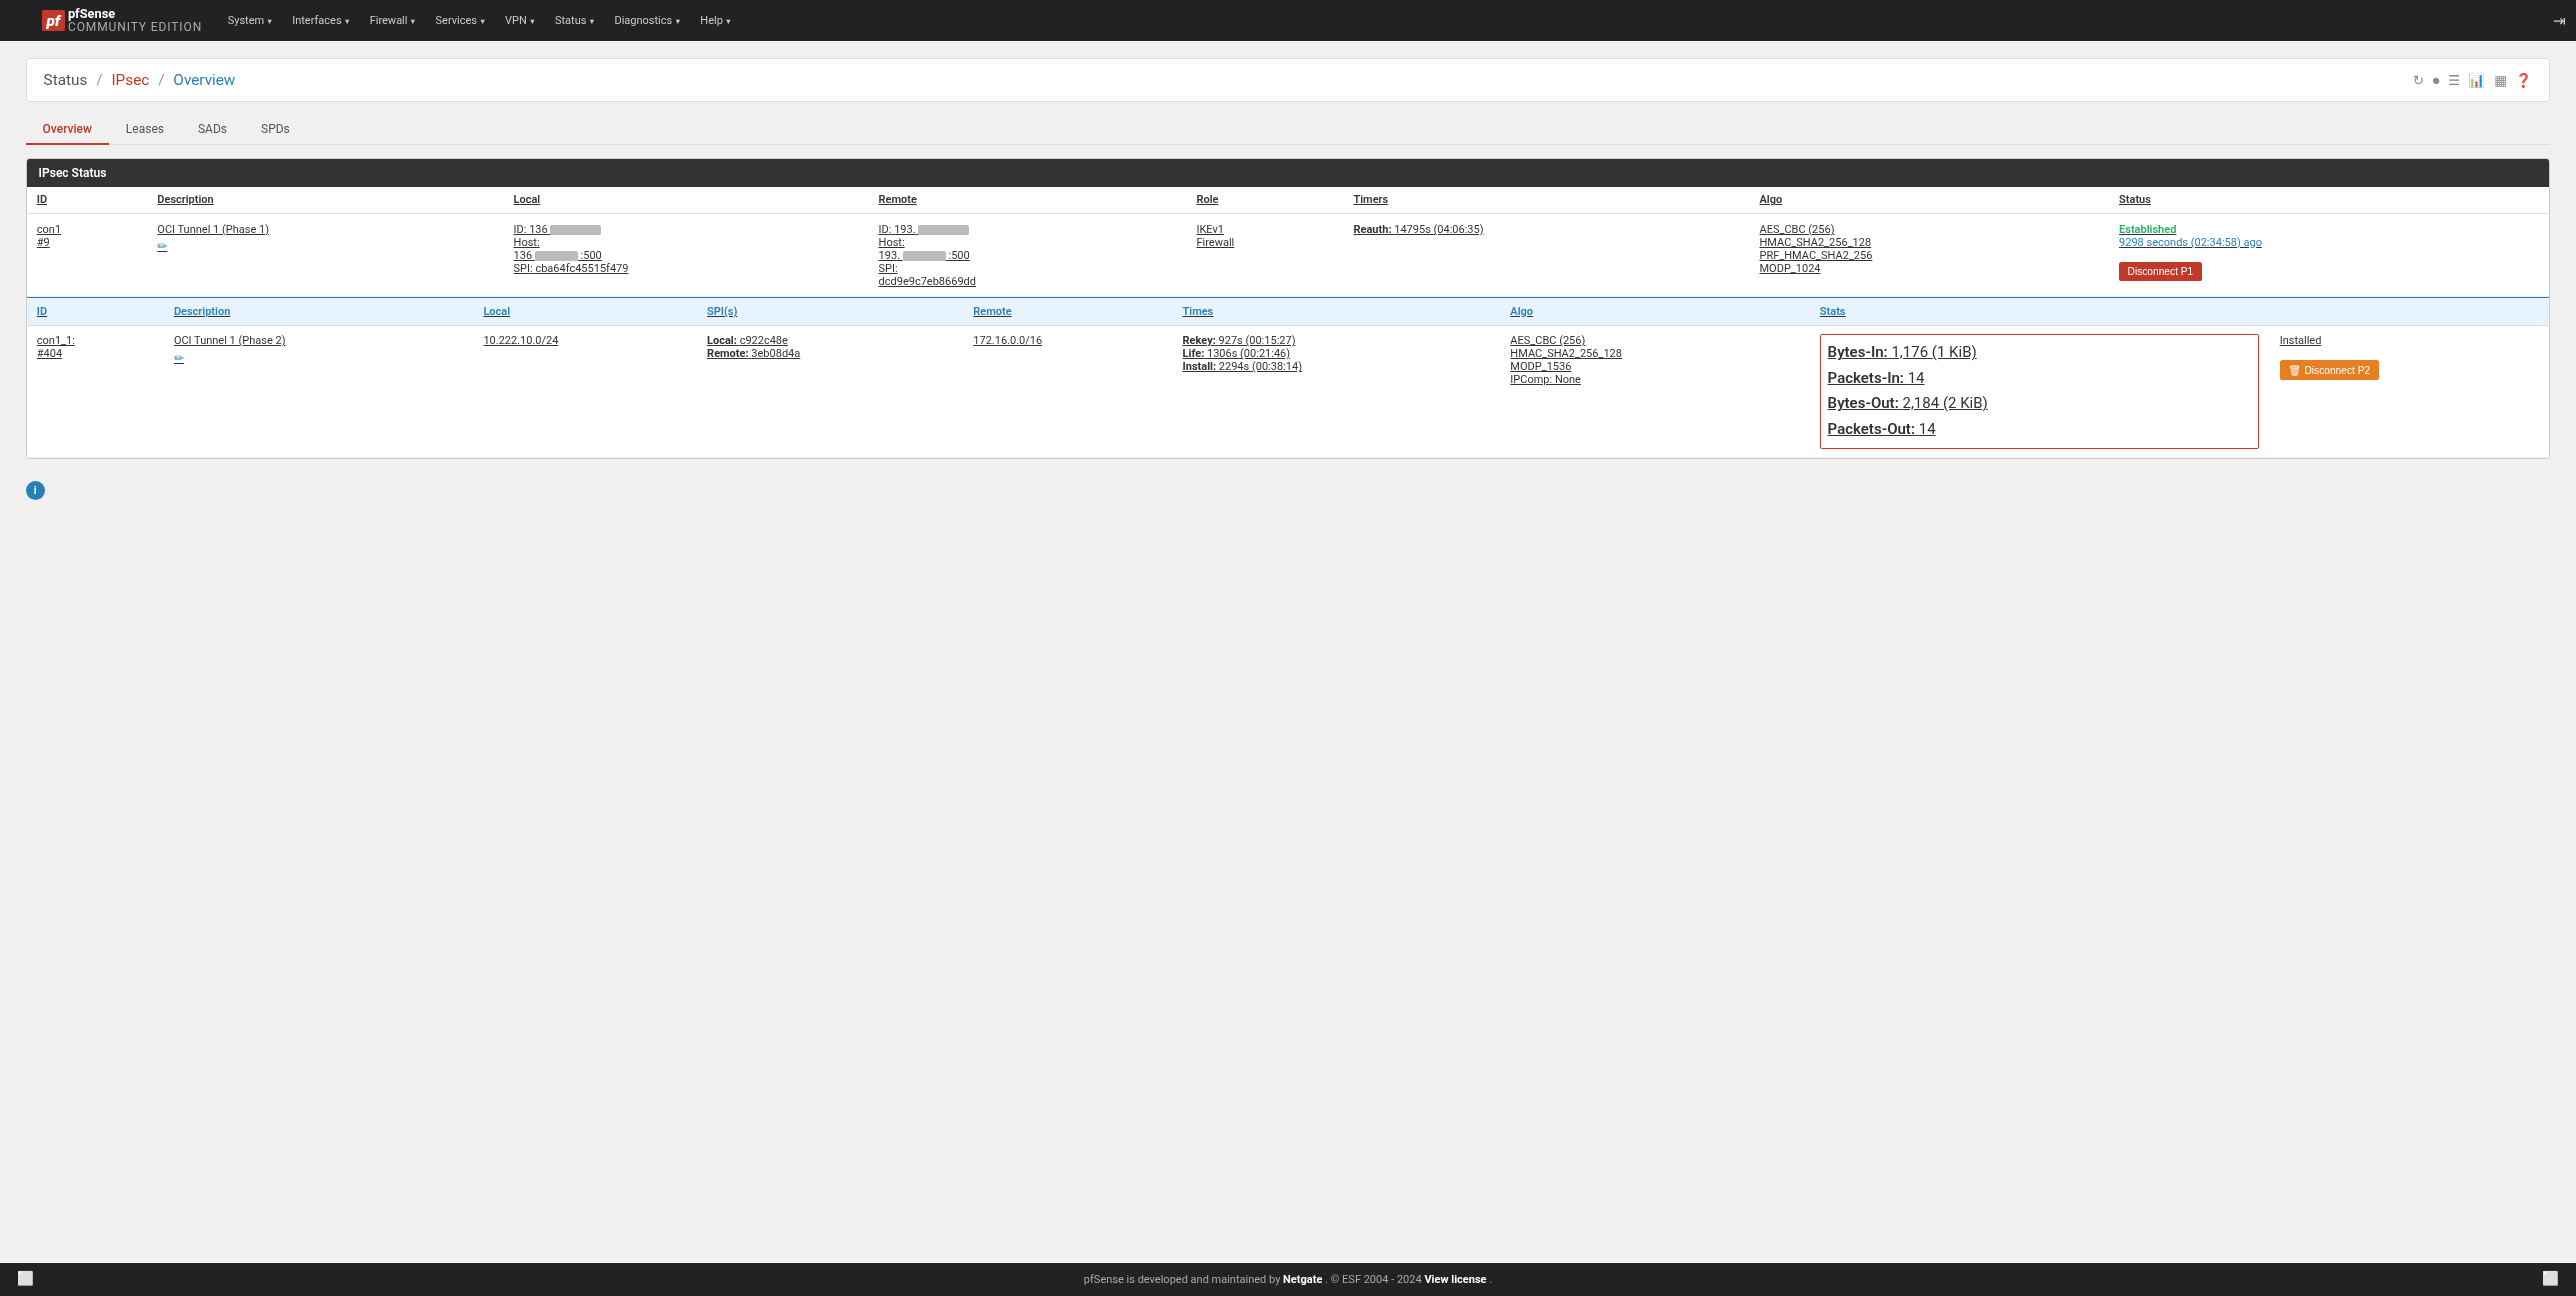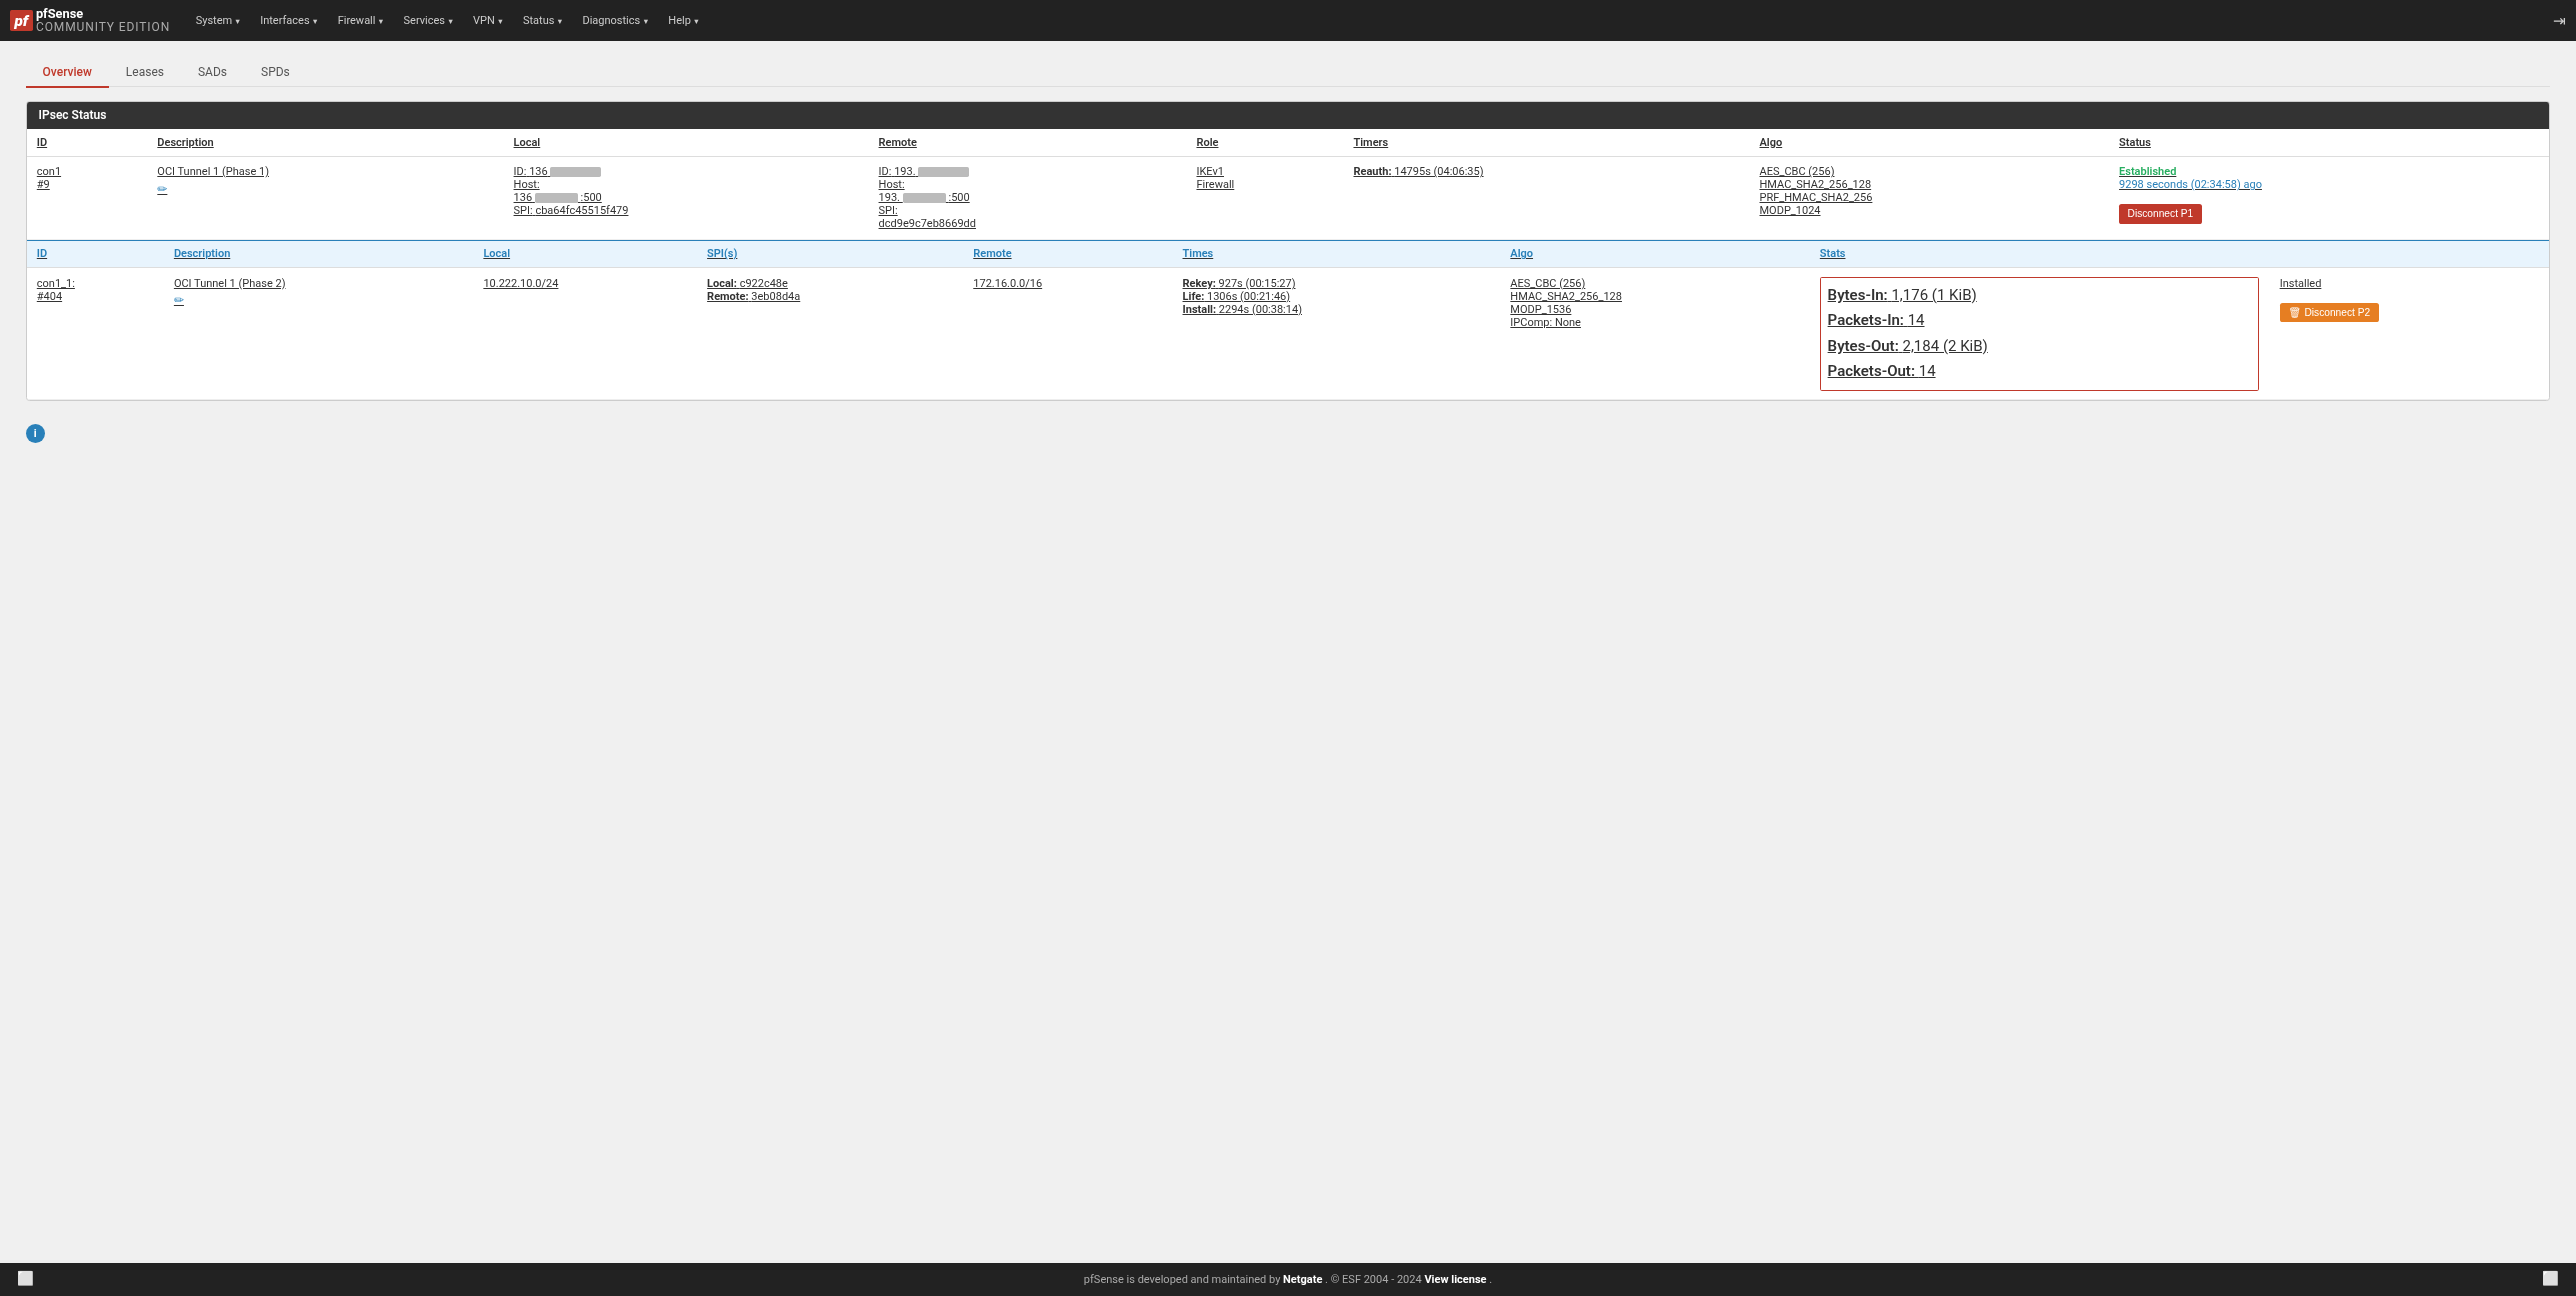--- a/index.html
+++ b/index.html
@@ -22,20 +22,21 @@
     }
     .navbar-brand .logo-box {
       background: #c0392b;
       color: #fff;
       font-weight: 900;
       font-size: 15.3px;
       padding: 1.7px 4.3px;
       border-radius: 1.7px;
       font-style: italic;
       margin-right: 3.4px;
+      margin-left: 32px;
     }
     .navbar-brand .brand-text {
       display: flex;
       flex-direction: column;
       line-height: 1.1;
     }
     .navbar-brand .brand-name {
       font-size: 12.8px;
       font-weight: 700;
       color: #fff;
@@ -279,20 +280,37 @@
   </div>
 
   <div class="navbar-right">
     <span class="logout-icon">⇥</span>
   </div>
 </nav>
 
 <div class="content">
 
   
+  <div class="page-header">
+    <div class="breadcrumb">
+      <span>Status</span>
+      <span class="sep">/</span>
+      <span class="link">IPsec</span>
+      <span class="sep">/</span>
+      <span class="current">Overview</span>
+    </div>
+    <div class="page-header-icons">
+      <span title="Refresh">↻</span>
+      <span title="Stop">⏺</span>
+      <span title="Filter">☰</span>
+      <span title="Chart">📊</span>
+      <span title="Grid">▦</span>
+      <span title="Help">❓</span>
+    </div>
+  </div>
 
   
   <div class="tabs">
     <div class="tab active">Overview</div>
     <div class="tab">Leases</div>
     <div class="tab">SADs</div>
     <div class="tab">SPDs</div>
   </div>
 
   

